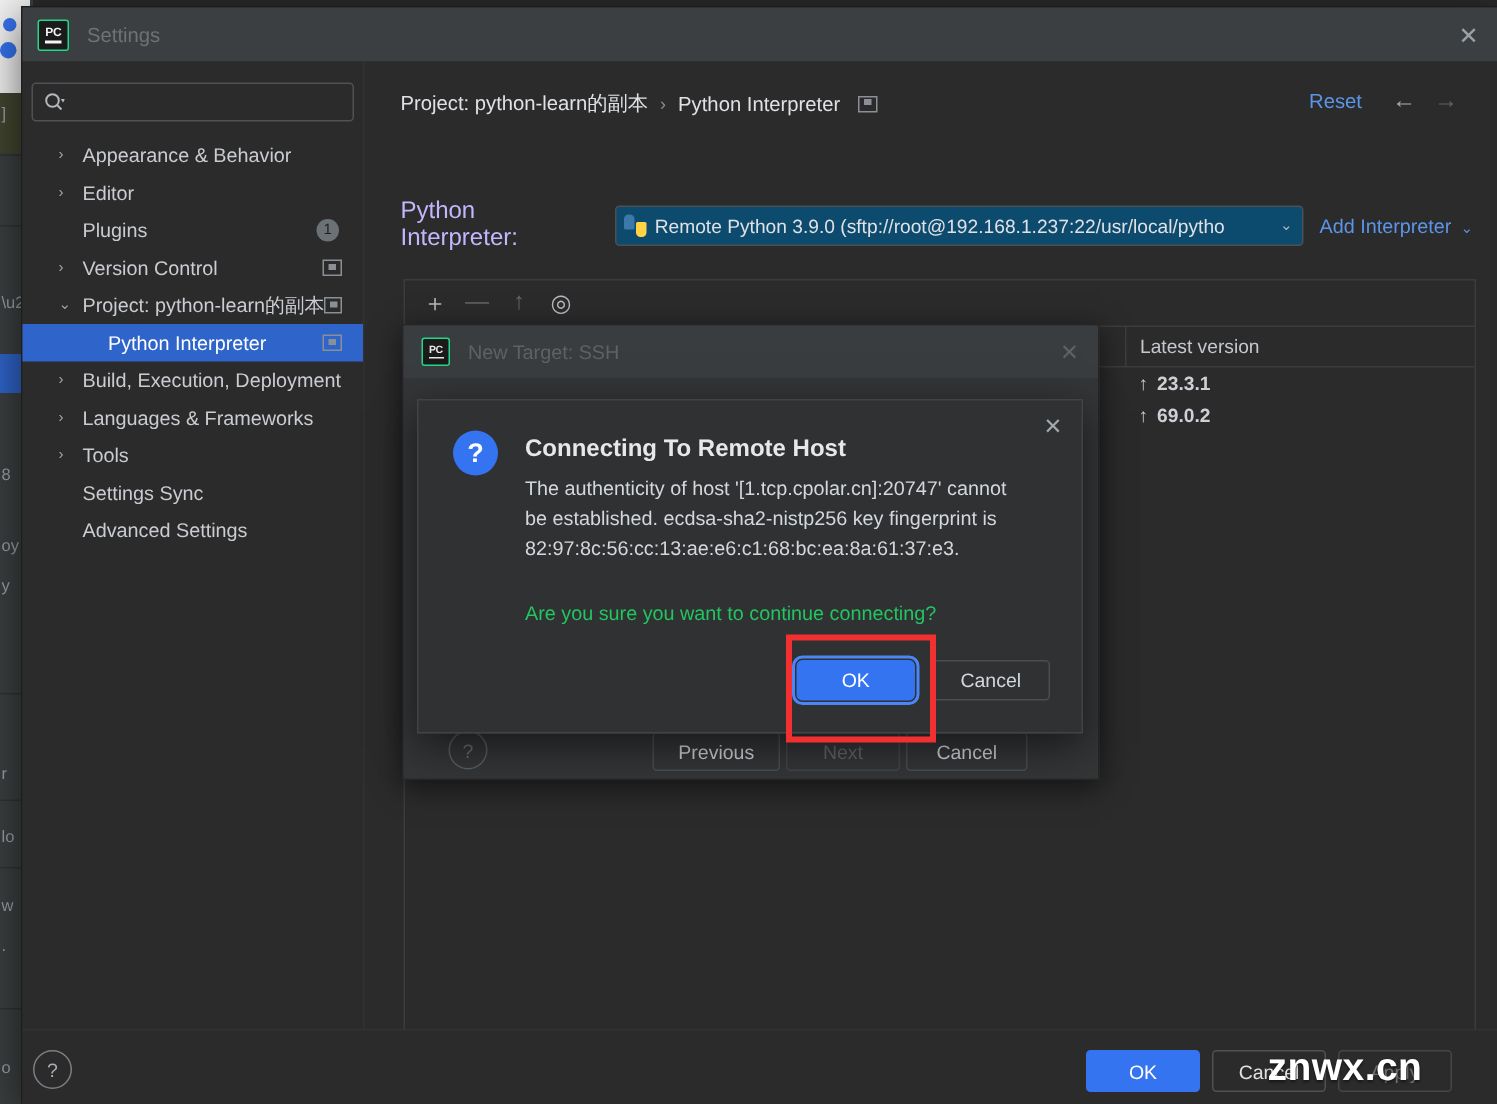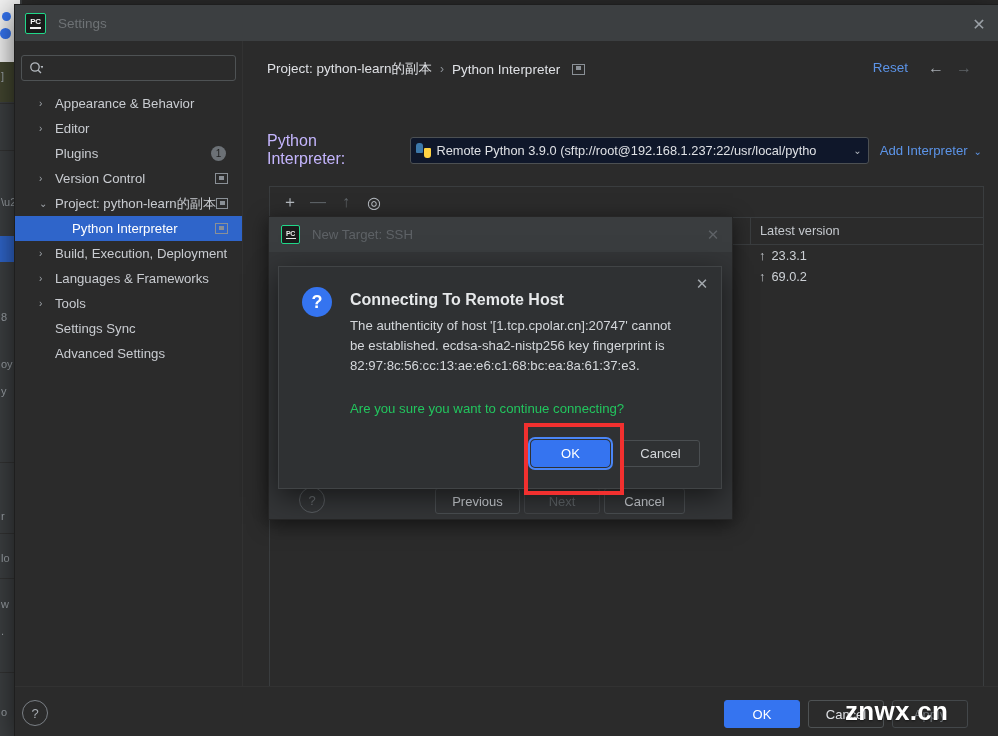--- a/index.html
+++ b/index.html
@@ -76,42 +76,42 @@
   #breadcrumb .sep{margin:0 8px;color:#8b9096;font-size:12px;}
   #breadcrumb .crumb-icon{margin-left:12px;width:11px;height:9px;border:1px solid #8a9096;}
   #breadcrumb .crumb-icon i{display:block;width:5px;height:4px;background:#8a9096;margin:1.5px auto 0;}
   #reset-link{position:absolute;right:92px;top:19px;color:#5c94e8;font-size:13.5px;cursor:pointer;}
   #nav-back{position:absolute;right:56px;top:18px;color:#a7acb2;font-size:16px;cursor:pointer;}
   #nav-fwd{position:absolute;right:28px;top:18px;color:#5e6367;font-size:16px;cursor:pointer;}
 
   #interp-row{position:absolute;left:24px;top:96px;width:715px;height:26px;display:flex;align-items:center;}
   #interp-label{font-size:16px;color:#c4b5fd;}
   #interp-select{
-    margin-left:12px;width:460px;height:25px;background:#0f172a;border:1px solid #4c5053;border-radius:3px;
+    margin-left:12px;width:460px;height:25px;background:#0c4a6e;border:1px solid #4c5053;border-radius:3px;
     display:flex;align-items:center;cursor:pointer;overflow:hidden;
   }
   .py-icon{width:15px;height:15px;margin-left:5px;position:relative;flex:0 0 auto;}
   .py-icon .b{position:absolute;width:7px;height:10px;border-radius:3px 3px 1px 1px;background:#3c78aa;left:0;top:0;}
   .py-icon .y{position:absolute;width:7px;height:10px;border-radius:1px 1px 3px 3px;background:#ffd343;right:0;bottom:0;}
   #interp-value{margin-left:5px;font-size:12.8px;color:#dfe1e5;white-space:nowrap;overflow:hidden;}
   #interp-caret{margin-left:auto;margin-right:6px;color:#b4b9bf;font-size:10px;}
   #add-interpreter{margin-left:11px;color:#5c94e8;font-size:13.2px;cursor:pointer;white-space:nowrap;}
   #add-interpreter .cv{margin-left:6px;font-size:10px;}
 
   
   #pkg-panel{position:absolute;left:26px;top:145px;width:713px;height:516px;border:1px solid #3a3d3f;background:#2b2b2b;}
   #pkg-toolbar{height:30px;display:flex;align-items:center;padding-left:8px;gap:4px;}
   .tb-btn{width:24px;height:24px;display:flex;align-items:center;justify-content:center;cursor:pointer;color:#b4b9bf;font-size:16px;}
   .tb-btn.disabled{color:#5e6367;cursor:default;}
   #pkg-header{display:flex;height:26px;align-items:center;border-top:1px solid #3a3d3f;border-bottom:1px solid #3a3d3f;background:#2b2b2b;font-size:12.8px;color:#c4c8cd;}
   .col-pkg{width:240px;padding-left:9px;box-sizing:border-box;}
   .col-ver{width:240px;padding-left:9px;box-sizing:border-box;border-left:1px solid #3a3d3f;height:26px;line-height:26px;}
   .col-latest{flex:1;padding-left:9px;box-sizing:border-box;border-left:1px solid #3a3d3f;height:26px;line-height:26px;}
   .pkg-row{display:flex;height:21px;align-items:center;font-size:12.8px;color:#cdd1d6;}
-  .pkg-row .col-ver,.pkg-row .col-latest{border-left:none;height:21px;line-height:21px;}
+  .pkg-row .col-ver,.pkg-row .col-latest{border-left:none;height:21px;line-height:21px;font-weight:bold;}
   .up-ico{display:inline-block;margin-right:6px;color:#c4c8cd;}
 
   
   #settings-footer{position:absolute;left:0;top:681px;width:984px;height:51px;background:#2b2b2b;border-top:1px solid #323232;}
   #help-circle{
     position:absolute;left:7px;top:13px;width:24px;height:24px;border-radius:50%;
     border:1px solid #7a7f85;color:#a8adb3;font-size:13px;display:flex;align-items:center;justify-content:center;cursor:pointer;
   }
   .fbtn{
     position:absolute;top:13px;height:26px;border-radius:3px;font-size:13px;

